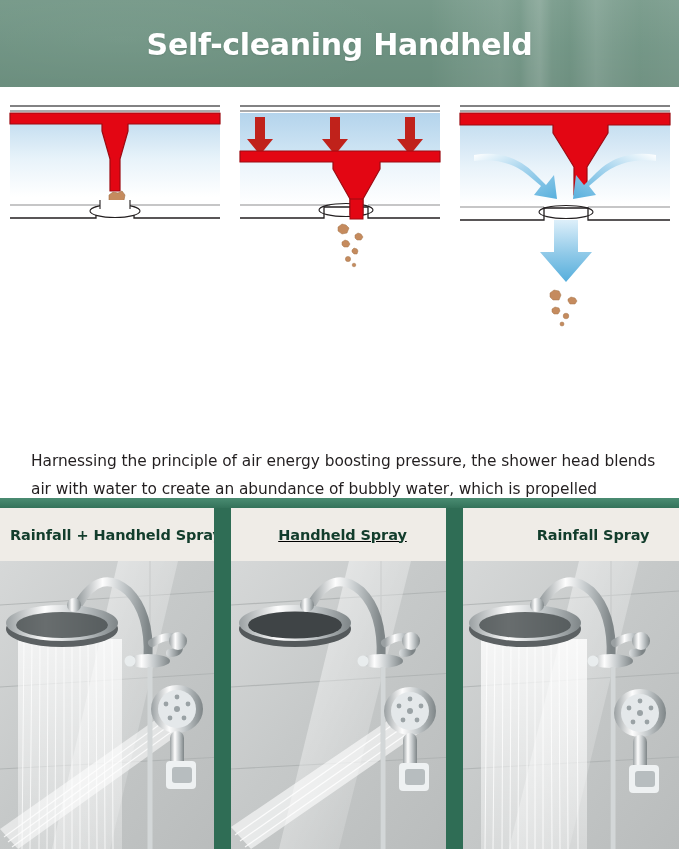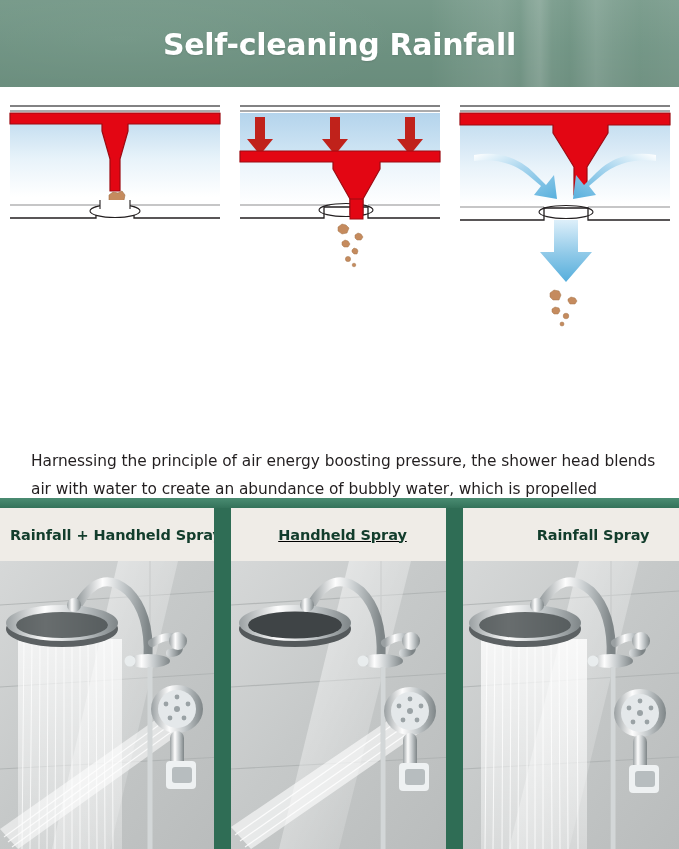--- a/index.html
+++ b/index.html
@@ -130,21 +130,21 @@
   }
 </style>
 </head>
 <body>
 
 <div class="page">
 
   <div class="header">
     <div class="header-bands"></div>
     <div class="header-vignette"></div>
-    <div class="header-title">Self-cleaning Rainfall</div>
+    <div class="header-title">Self-cleaning Handheld</div>
   </div>
 
   <div class="diagram-strip">
 
     <div class="diag diag1">
       <svg width="214" height="150" viewBox="0 0 214 150">
         <defs>
           <linearGradient id="wg1" x1="0" y1="0" x2="0" y2="1">
             <stop offset="0%" stop-color="#bcd9ee"></stop>
             <stop offset="55%" stop-color="#e8f3fa"></stop>

